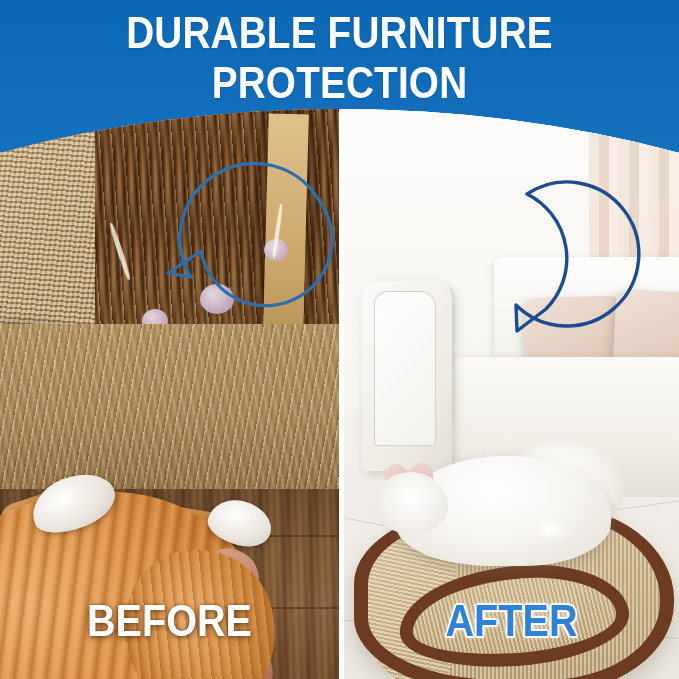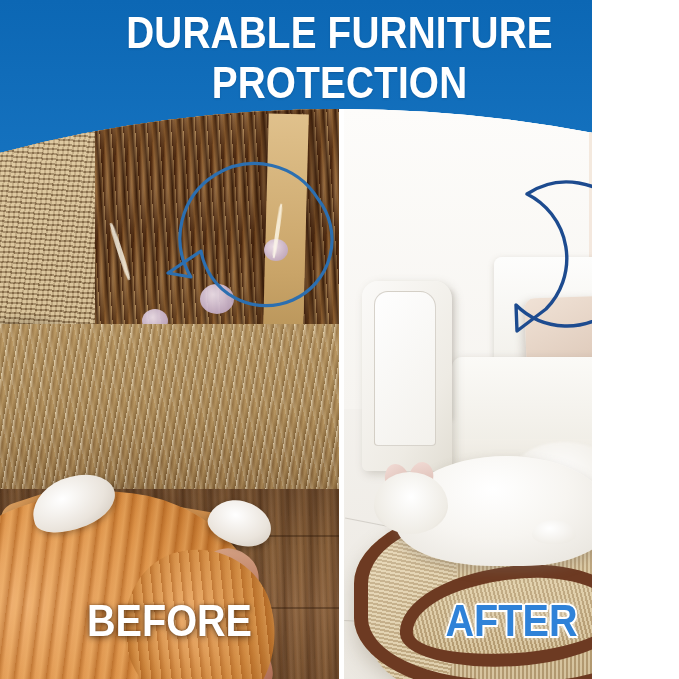--- a/index.html
+++ b/index.html
@@ -1,20 +1,20 @@
 <!DOCTYPE html>
 <html><head>
 <meta charset="utf-8">
 <style>
   * { margin:0; padding:0; box-sizing:border-box; }
   html,body { width:679px; height:679px; overflow:hidden; background:#fff; }
   body { font-family:"Liberation Sans", sans-serif; }
 
   .poster {
-    position:relative; width:592px; height:679px; overflow:hidden;
+    position:relative; width:679px; height:679px; overflow:hidden;
     background:linear-gradient(180deg,#0c67b4 0%,#1d7cc9 45%,#3f9ade 100%);
   }
 
   
   .header {
     position:absolute; left:0; top:0; width:679px; height:112px;
     z-index:40; text-align:center; padding-top:8px;
     pointer-events:none;
   }
   .title-line {

